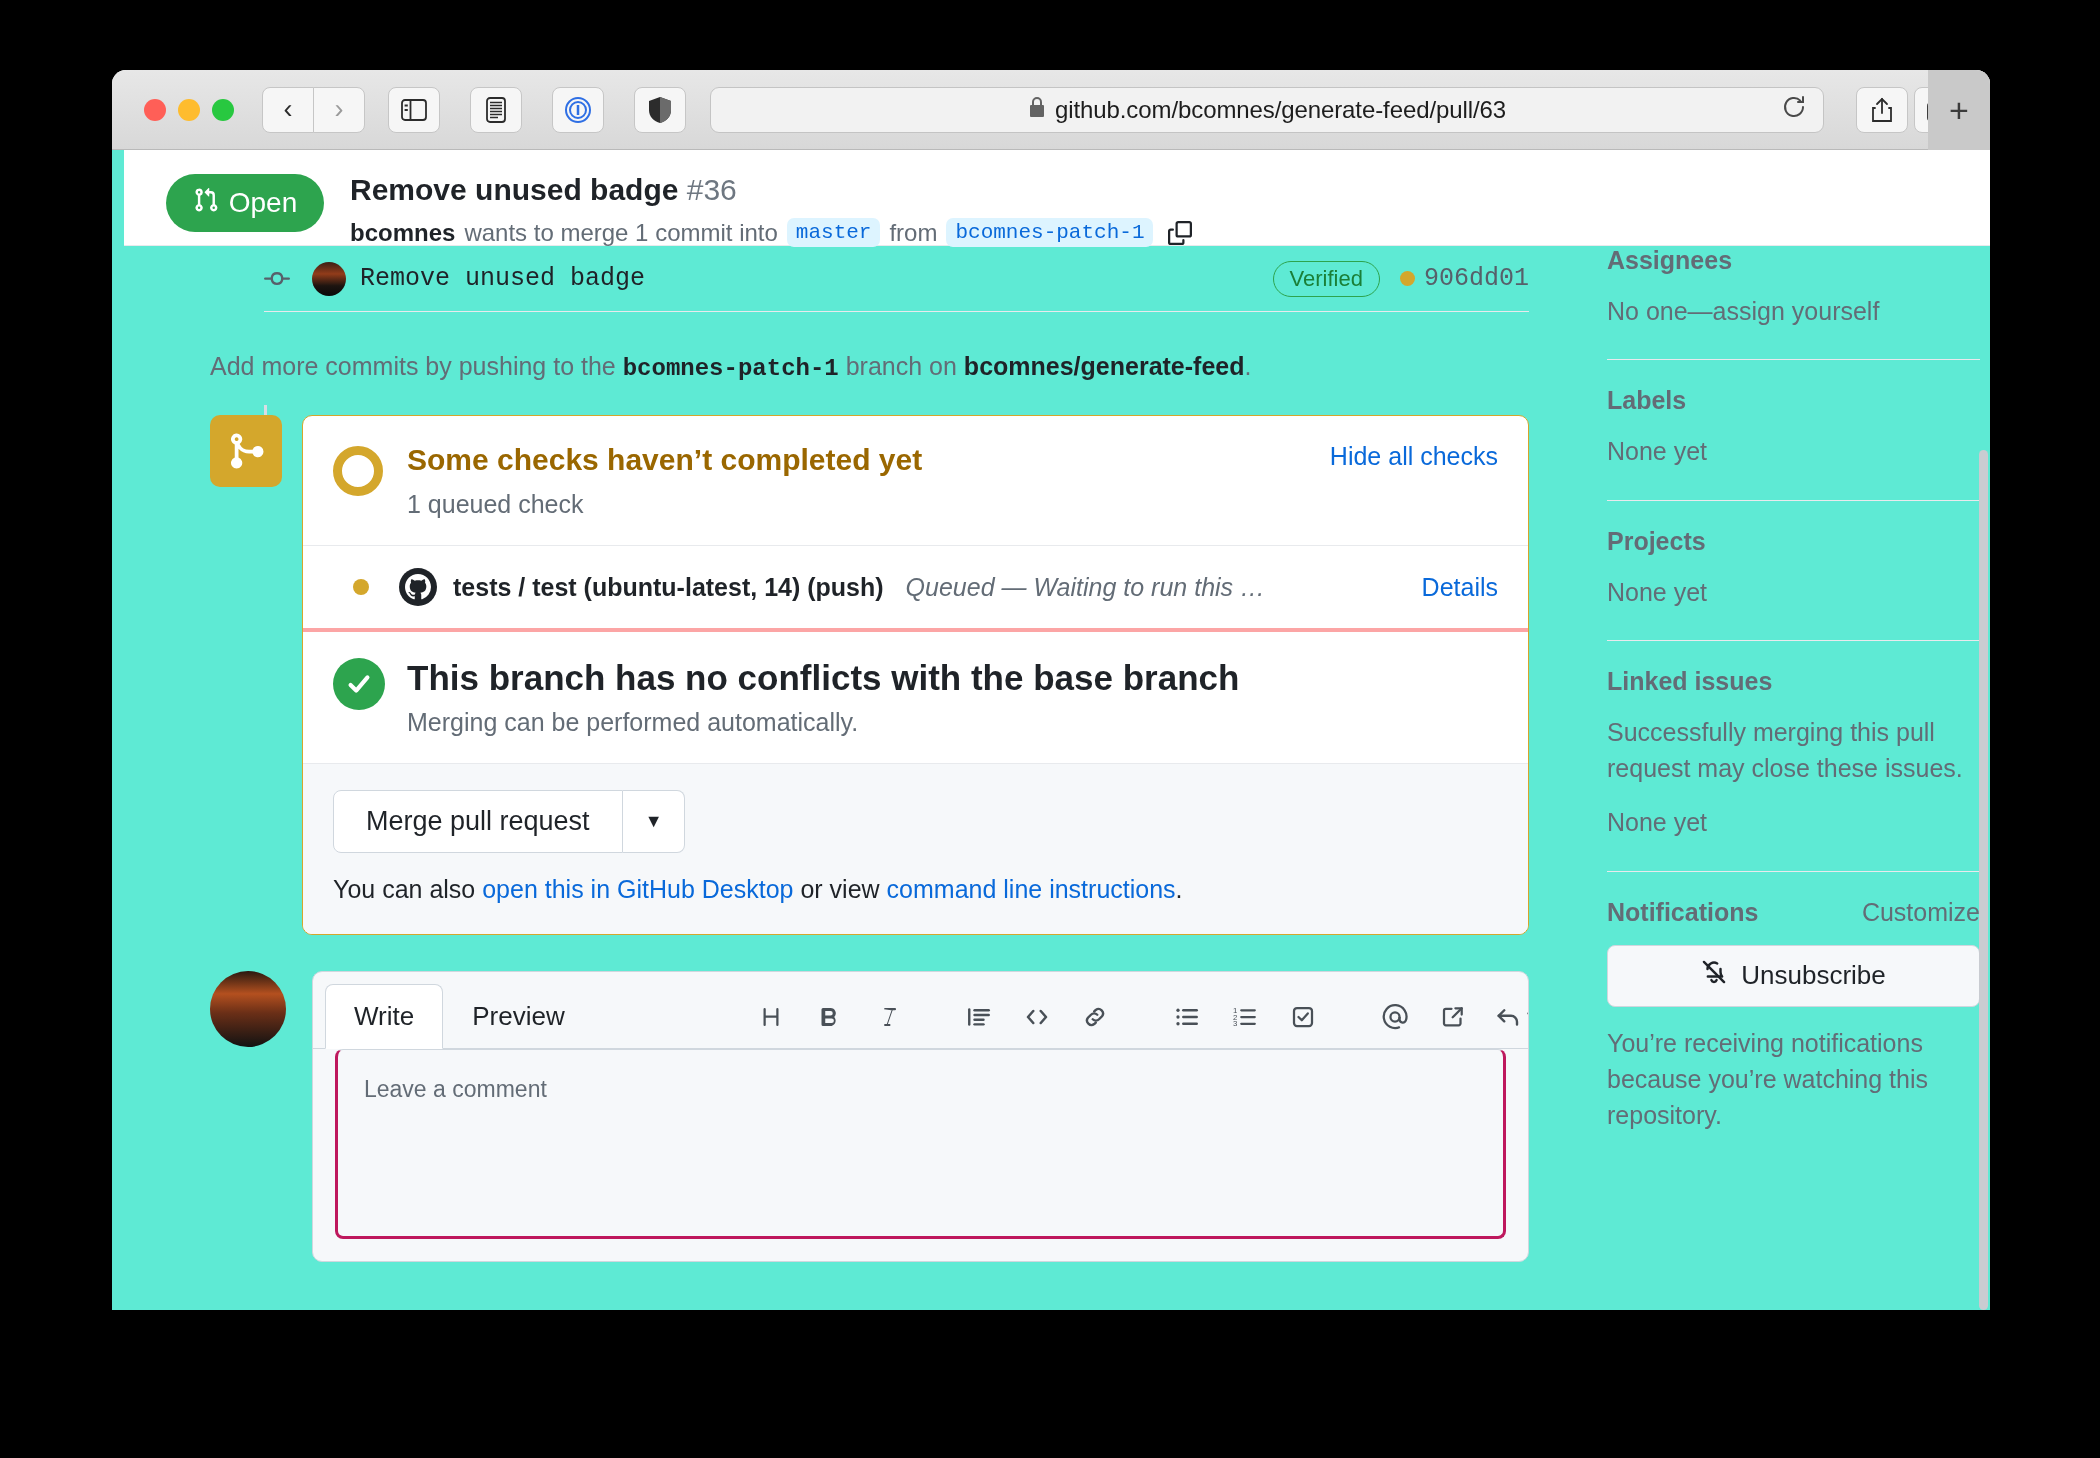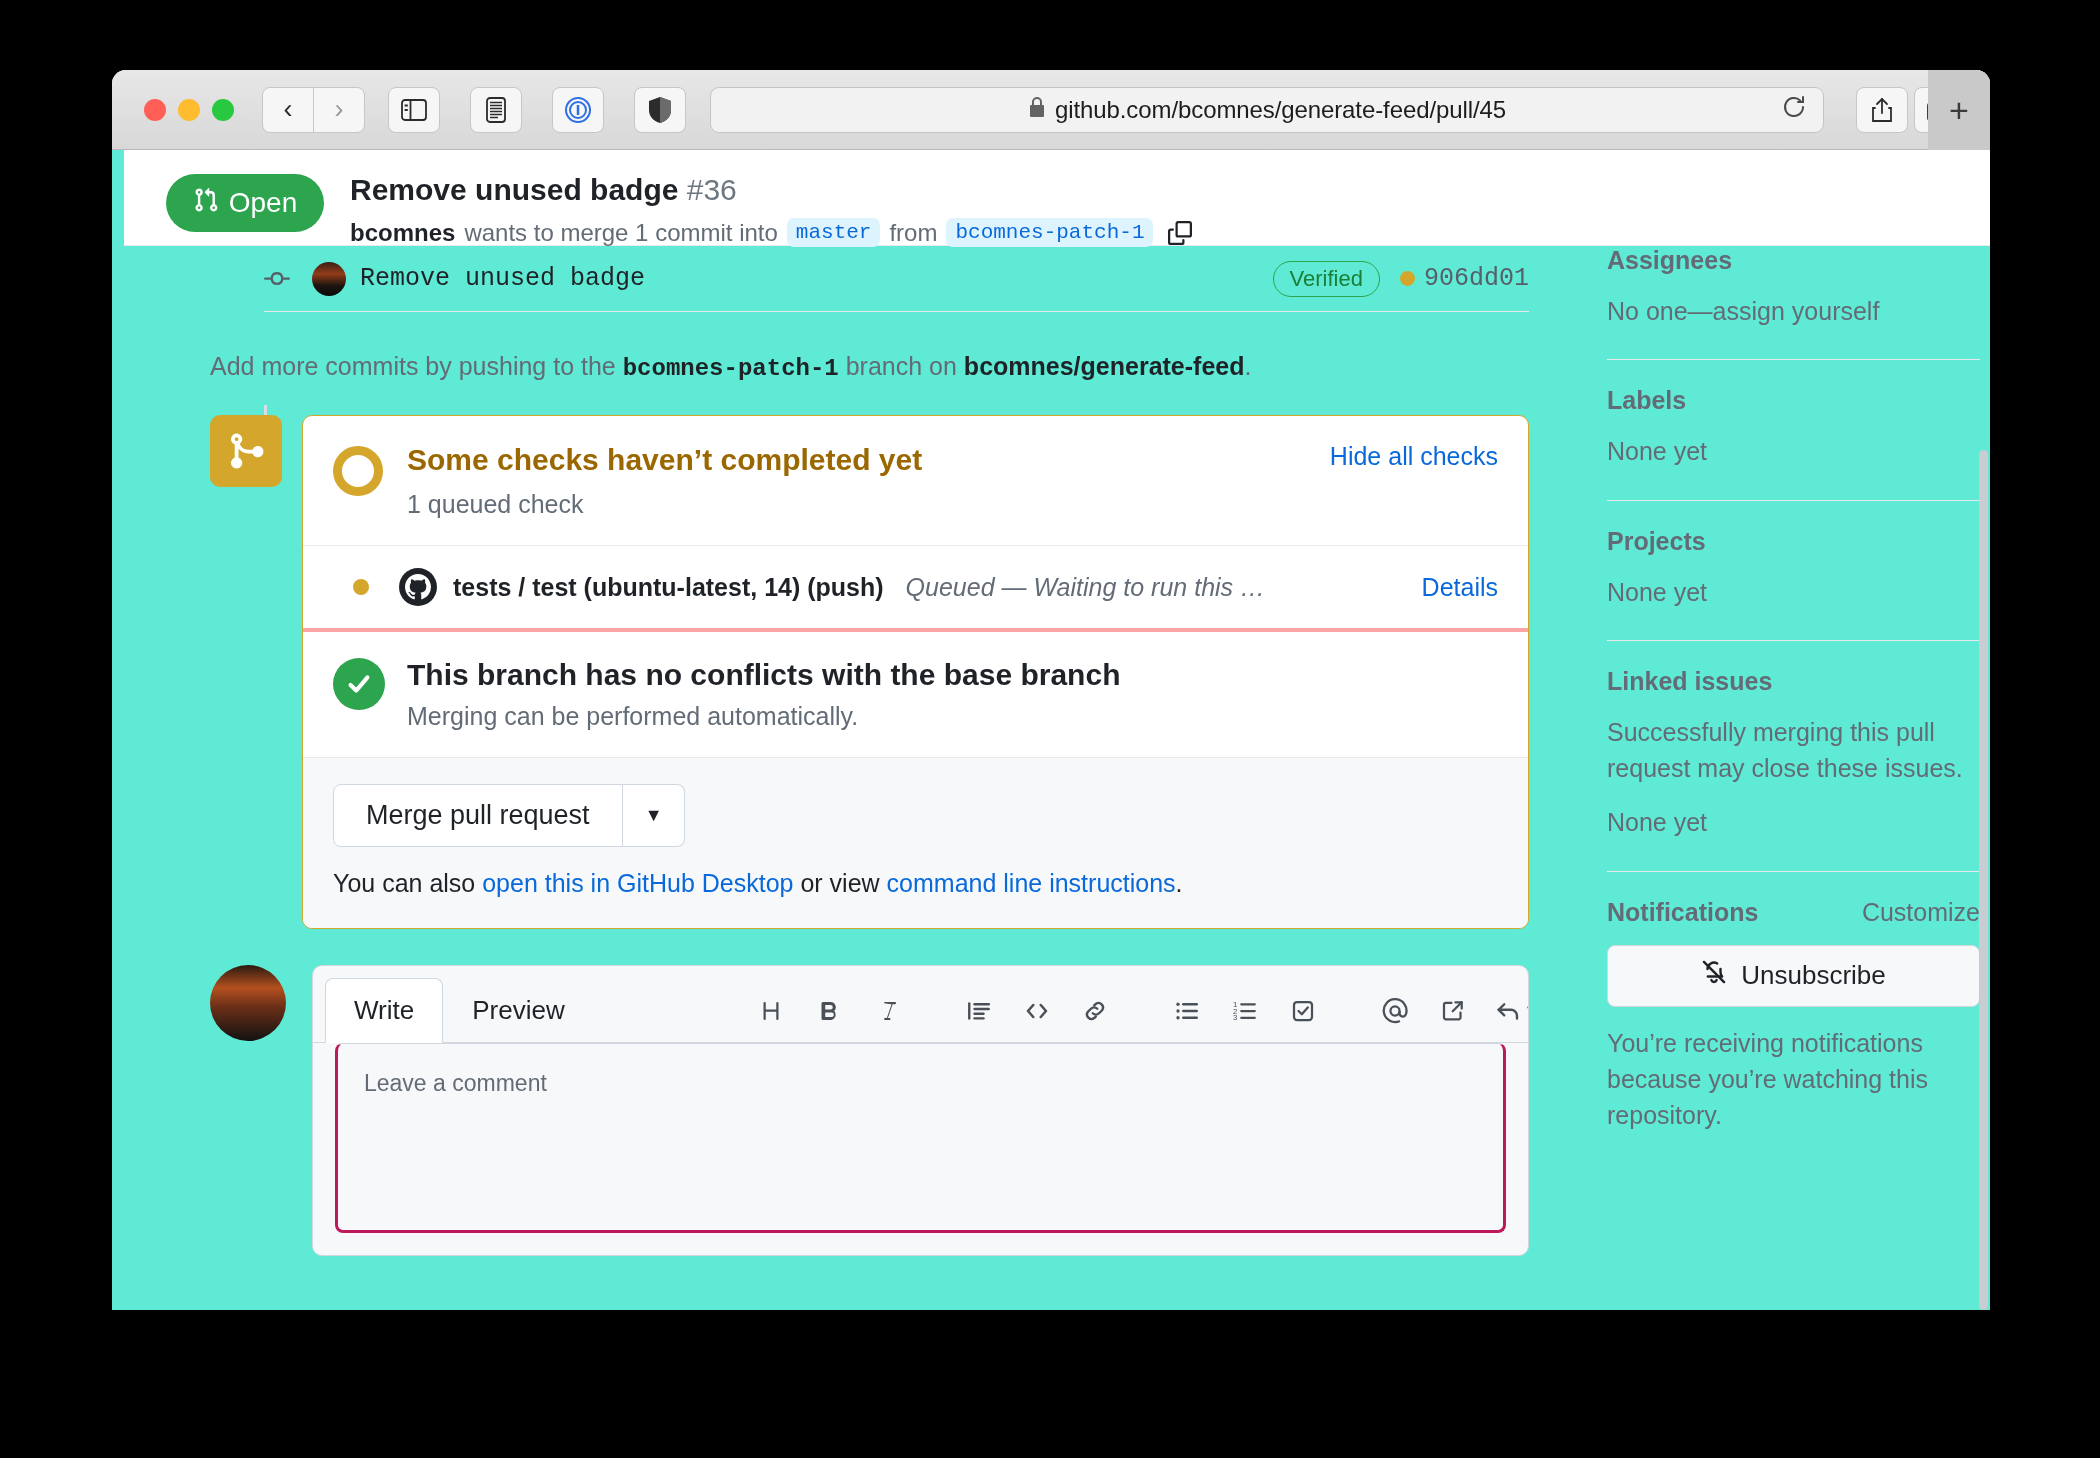--- a/index.html
+++ b/index.html
@@ -204,21 +204,21 @@
   .check-status { font-size: 25px; color: #636c76; font-style: italic; margin-left: 22px; }
   .details-link { margin-left: auto; font-size: 25px; color: #0969da; }
 
   .conflict-row { display: flex; align-items: flex-start; padding: 26px 30px; border-bottom: 1px solid #e8eaed; }
   .green-check {
     width: 52px; height: 52px; border-radius: 50%;
     background: #2da44e; color: #fff; flex: none;
     display:flex; align-items:center; justify-content:center;
     margin-right: 22px;
   }
-  .conflict-title { font-size: 30px; font-weight: 700; color: #1f2328; }
+  .conflict-title { font-size: 35px; font-weight: 700; color: #1f2328; }
   .conflict-sub { font-size: 25px; color: #636c76; margin-top: 10px; }
 
   .merge-actions { padding: 26px 30px 30px 30px; background: #f6f8fa; }
   .btn-group { display: inline-flex; }
   .btn-merge {
     background: #fff; border: 1px solid #d0d7de;
     border-radius: 8px 0 0 8px;
     font-size: 27px; color: #1f2328;
     padding: 15px 32px;
   }
@@ -343,21 +343,21 @@
           <path d="M12 1 L23 5 V14 C23 21 18 25.5 12 27 Z" fill="#6b6b6b"></path>
         </svg>
       </div>
 
       <div id="urlbar">
         <span class="lock">
           <svg width="18" height="22" viewBox="0 0 18 22" fill="#636363">
             <path d="M9 1a5 5 0 0 0-5 5v3H3a1 1 0 0 0-1 1v10a1 1 0 0 0 1 1h12a1 1 0 0 0 1-1V10a1 1 0 0 0-1-1h-1V6a5 5 0 0 0-5-5zm0 2a3 3 0 0 1 3 3v3H6V6a3 3 0 0 1 3-3z"></path>
           </svg>
         </span>
-        <span class="urltext">github.com/bcomnes/generate-feed/pull/45</span>
+        <span class="urltext">github.com/bcomnes/generate-feed/pull/63</span>
         <span class="reload">
           <svg width="26" height="26" viewBox="0 0 26 26" fill="none" stroke="#4a4a4a" stroke-width="2" stroke-linecap="round">
             <path d="M22 13a9 9 0 1 1-2.7-6.4"></path>
             <polyline points="22,3 22,8 17,8"></polyline>
           </svg>
         </span>
       </div>
 
       <div class="tbtn" style="margin-left:14px;">
         <svg width="22" height="26" viewBox="0 0 22 26" fill="none" stroke="#2c2c2c" stroke-width="1.8" stroke-linecap="round">

